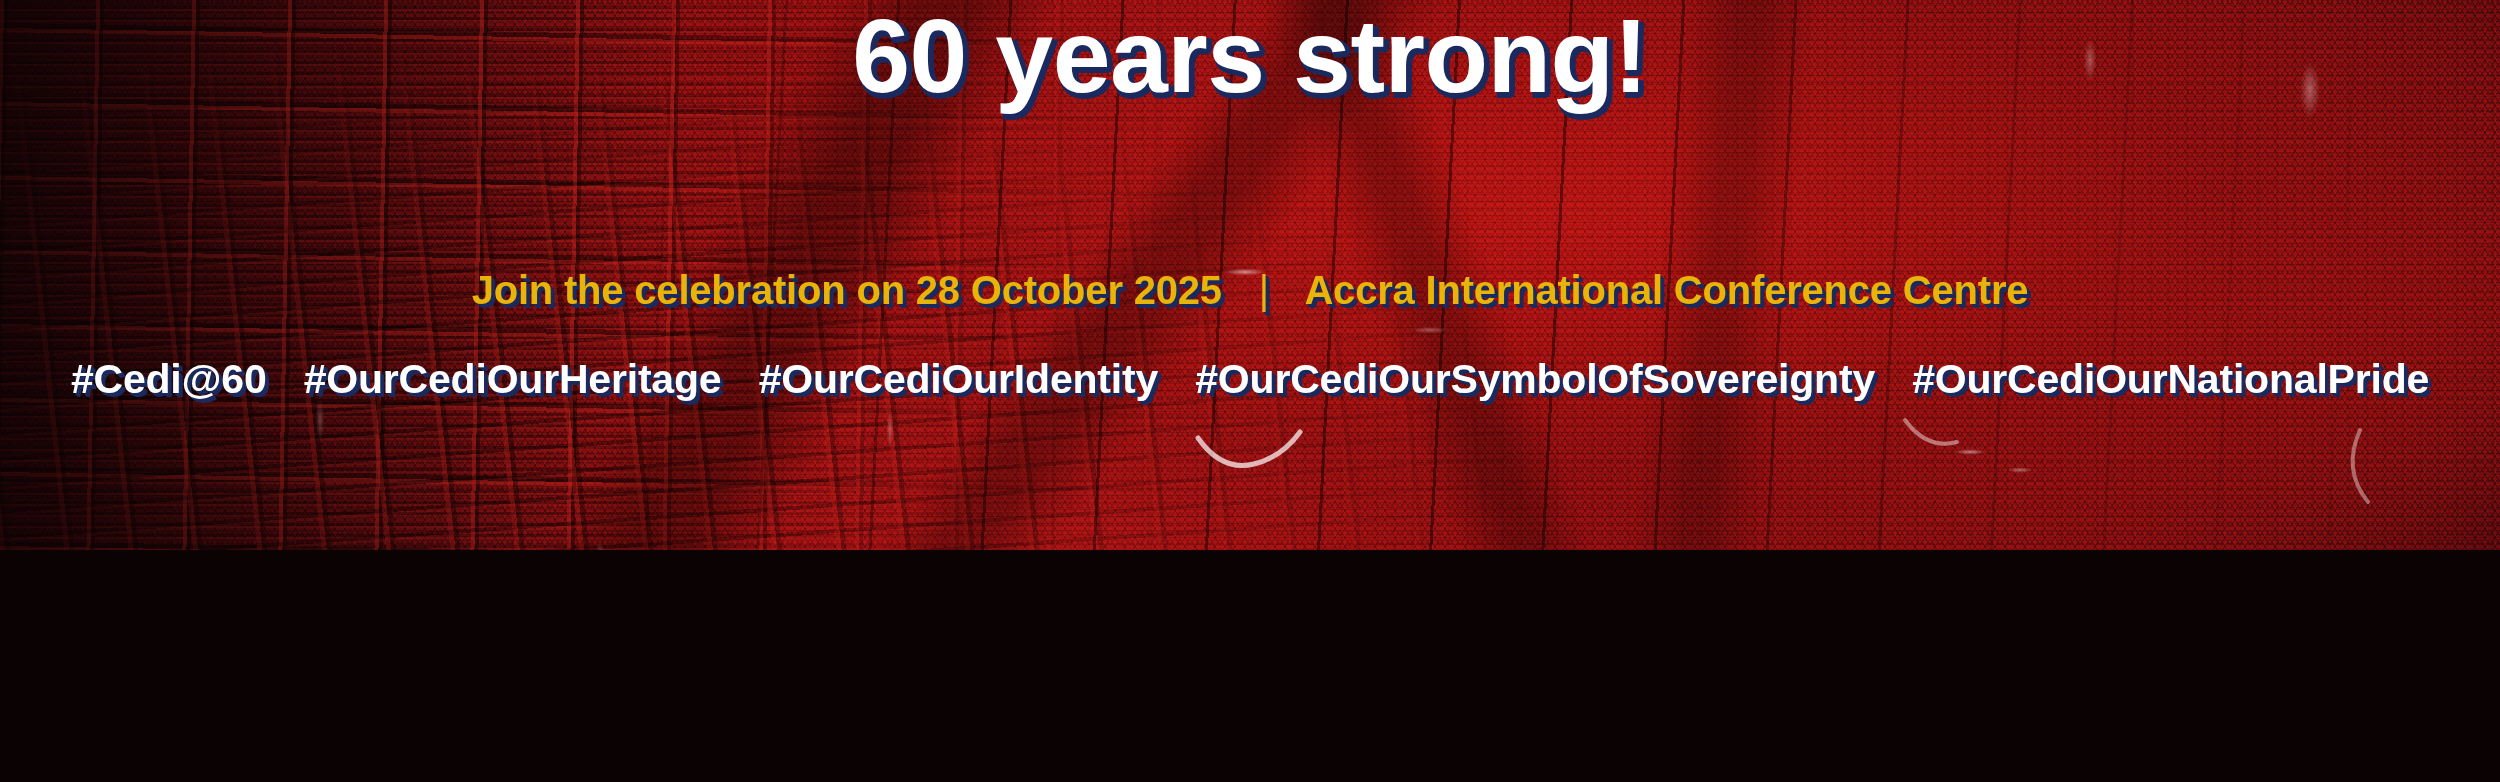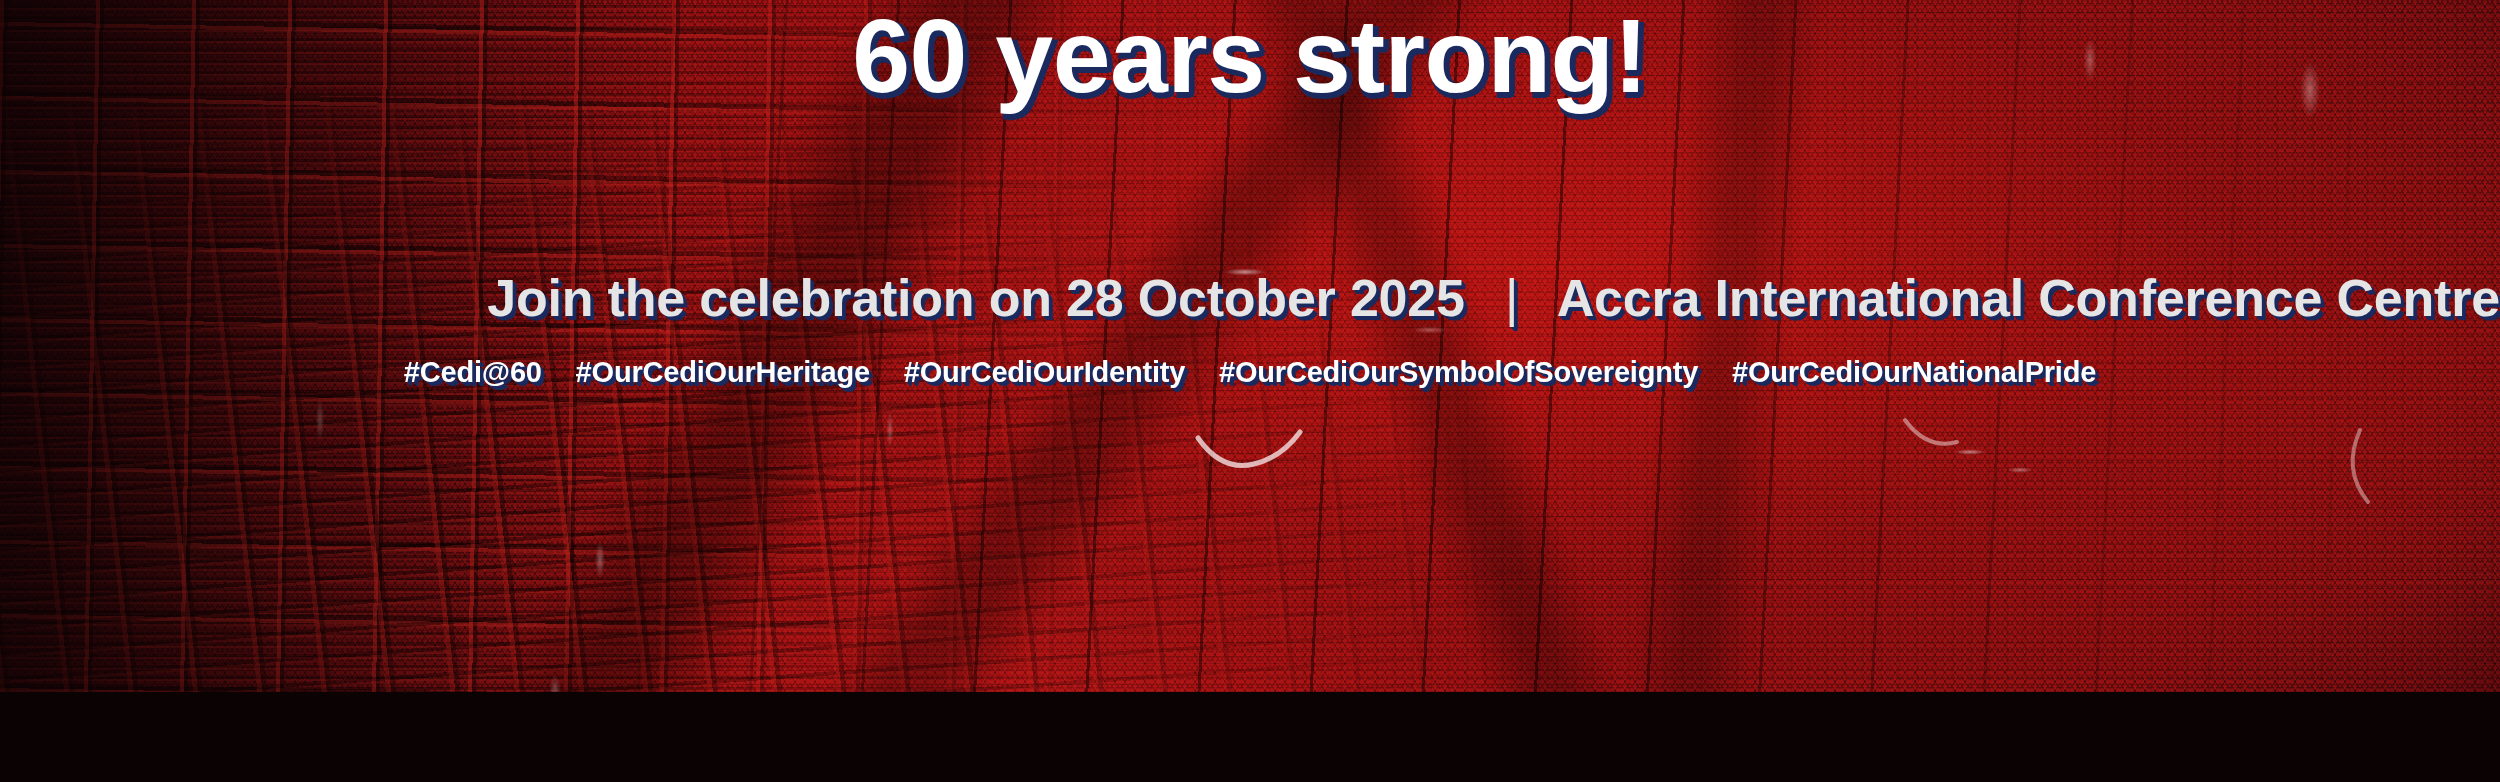--- a/index.html
+++ b/index.html
@@ -7,21 +7,21 @@
     margin: 0;
     padding: 0;
     background: #0b0204;
   }
 
   *, *::before, *::after { box-sizing: border-box; }
 
   .banner {
     position: relative;
     width: 2500px;
-    height: 692px;
+    height: 550px;
     overflow: hidden;
     font-family: "Liberation Sans", sans-serif;
     background: #7a0f12;
     isolation: isolate;
   }
 
   
 
   .bg-layer {
     position: absolute;
@@ -221,45 +221,44 @@
     left: 0;
     right: 0;
     font-size: 104px;
   }
 
   .event-line {
     position: absolute;
     top: 268px;
     left: 0;
     right: 0;
-    color: #e5e5e5;
-    font-size: 52px;
+    color: #eab308;
+    font-size: 40px;
     font-weight: 700;
     letter-spacing: -0.2px;
     white-space: nowrap;
     text-shadow:
        3px 3px 0 #1b2a5e,
        4px 4px 0 #1b2a5e,
        2px 2px 0 #1b2a5e;
-    text-align: right;
   }
 
   .event-sep {
     display: inline-block;
     padding: 0 26px;
     font-weight: 400;
   }
 
   .hashtags {
     position: absolute;
     top: 356px;
     left: 0;
     right: 0;
     color: #ffffff;
-    font-size: 29px;
+    font-size: 41px;
     font-weight: 700;
     letter-spacing: -0.2px;
     white-space: nowrap;
     text-shadow:
        3px 3px 0 #1b2a5e,
        4px 4px 0 #1b2a5e,
        2px 2px 0 #1b2a5e;
   }
 
   .hashtag {

